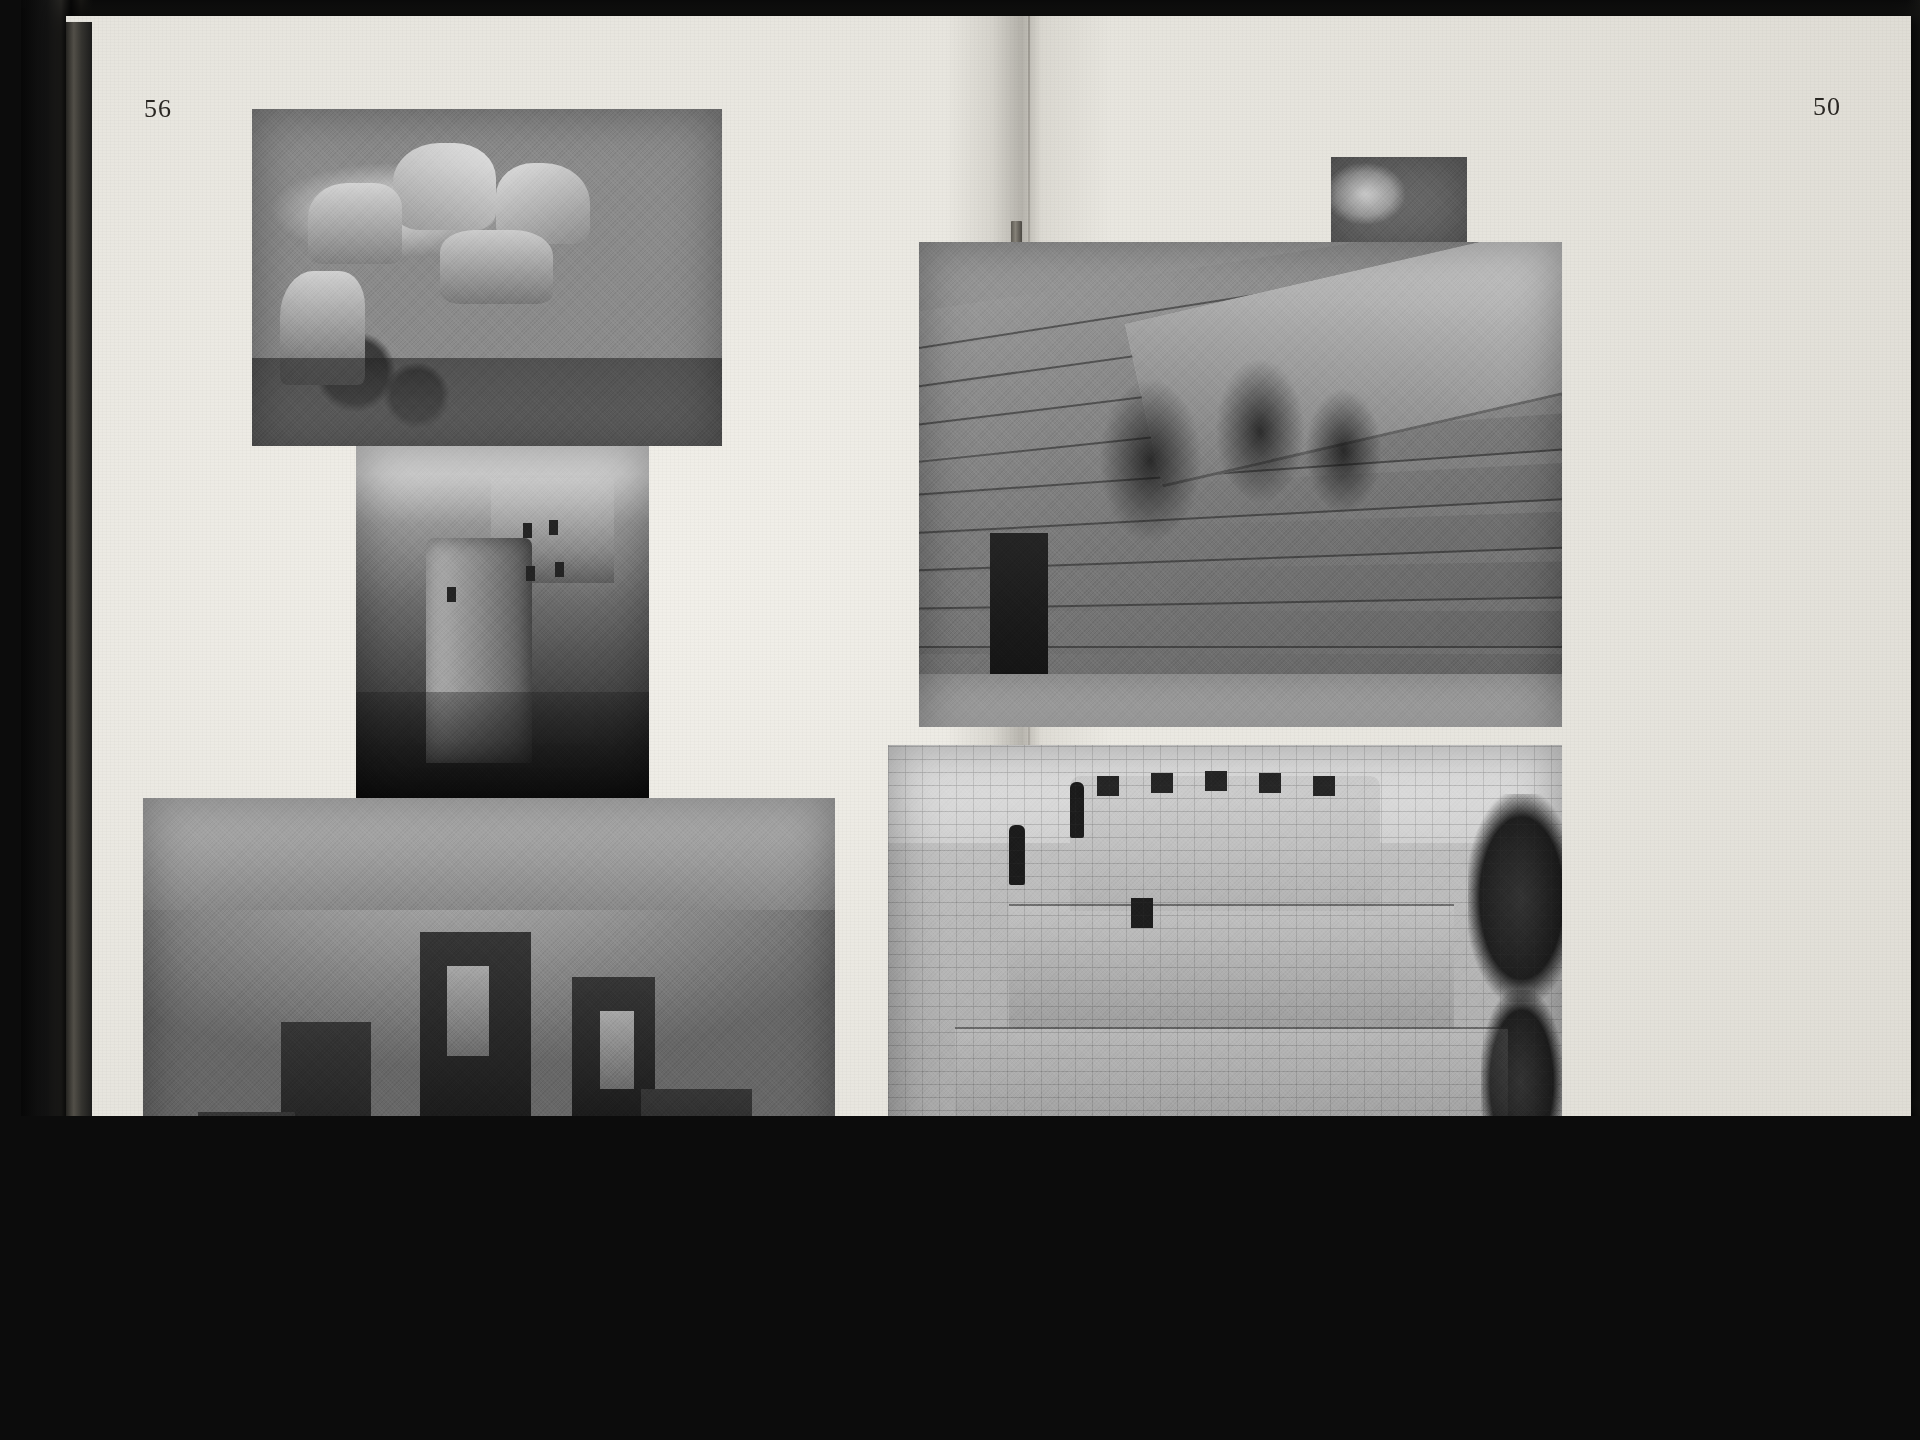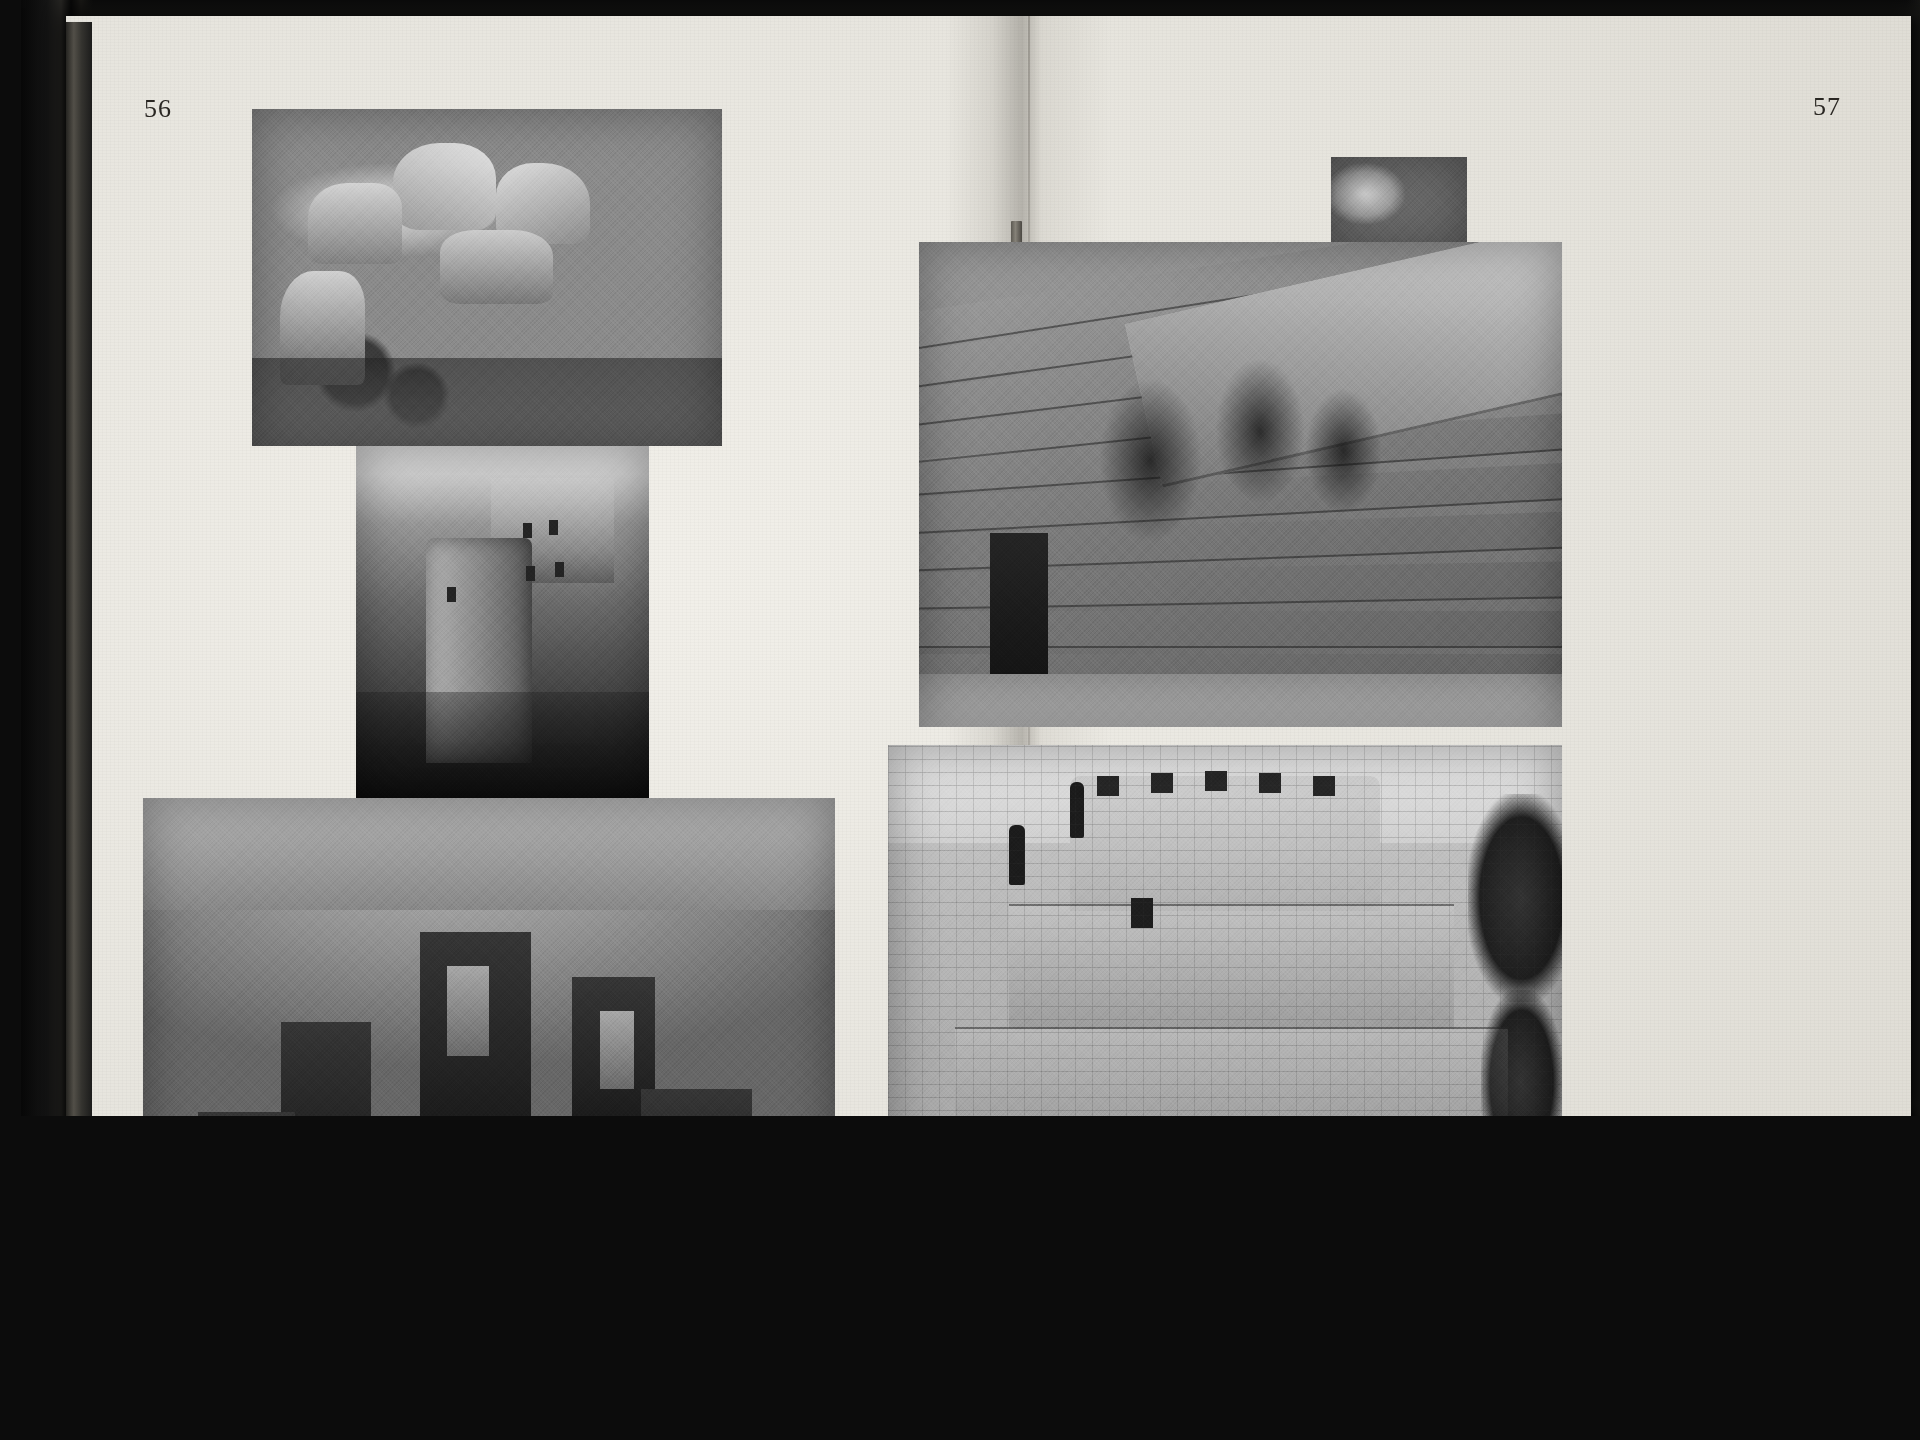--- a/index.html
+++ b/index.html
@@ -336,21 +336,21 @@
       <div class="vig"></div>
     </div>
 
     <div class="gutter"></div>
     <div class="spine-line"></div>
     <div class="staple" style="left:945px; top:205px;"></div>
     <div class="staple" style="left:945px; top:255px;"></div>
     <div class="staple" style="left:945px; top:880px;"></div>
     <div class="staple" style="left:945px; top:935px;"></div>
 
-    <div class="folio" style="right:70px; top:76px;">57</div>
+    <div class="folio" style="right:70px; top:76px;">50</div>
 
     <div class="photo" id="photo-inset">
       <div class="grain"></div>
       <div class="vig"></div>
     </div>
 
     <div class="photo" id="photo-vault">
       <div class="course" style="top:4%;  transform: rotate(-9deg);"></div>
       <div class="course" style="top:13%; transform: rotate(-8deg);"></div>
       <div class="course" style="top:22%; transform: rotate(-7deg);"></div>

